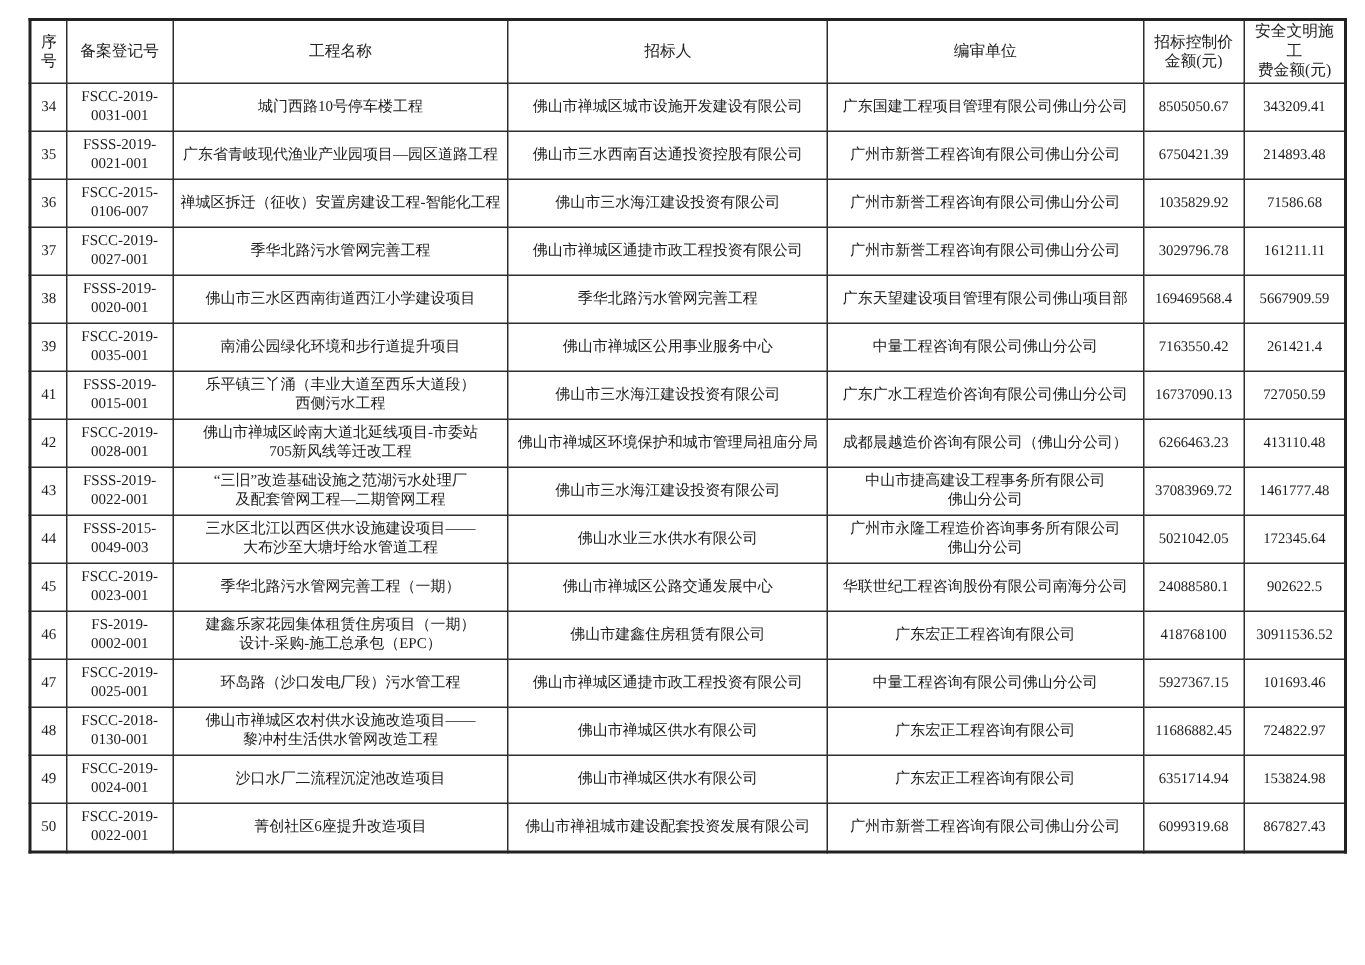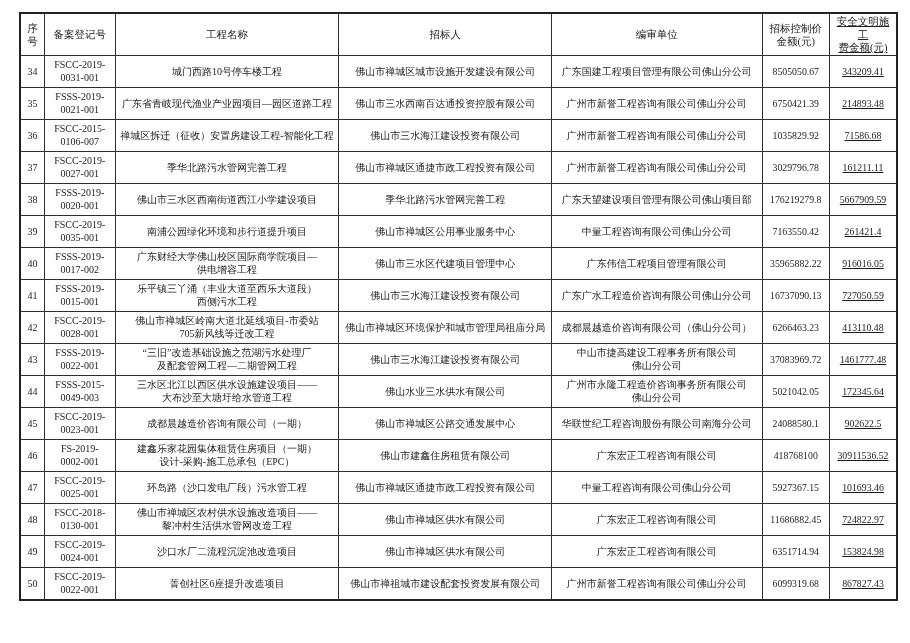--- a/index.html
+++ b/index.html
@@ -30,21 +30,21 @@
   }
   table.projects{border:2px solid #222;}
   thead th{font-size:10.5px;height:30px;color:#222;}
   tbody td{font-size:10px;height:29px;color:#1c1c1c;}
   .col-no{width:24px;}
   .col-reg{width:69px;}
   .col-name{width:219px;}
   .col-tenderer{width:208px;}
   .col-reviewer{width:206px;}
   .col-control_price{width:66px;}
-  .col-safety_fee{width:66px;text-decoration:underline;}
+  .col-safety_fee{width:66px;}
   td.col-reg{font-size:10px;letter-spacing:0;}
   td.col-control_price, td.col-safety_fee{font-size:9.8px;}
 </style>
 </head>
 <body>
 
 <div class="page">
   <table class="projects">
     <colgroup>
       <col class="col-no">
@@ -110,43 +110,32 @@
           <td class="col-control_price">3029796.78</td>
           <td class="col-safety_fee">161211.11</td>
         </tr>
         <tr>
           <td class="col-no">38</td>
           <td class="col-reg">FSSS-2019-
 0020-001</td>
           <td class="col-name">佛山市三水区西南街道西江小学建设项目</td>
           <td class="col-tenderer">季华北路污水管网完善工程</td>
           <td class="col-reviewer">广东天望建设项目管理有限公司佛山项目部</td>
-          <td class="col-control_price">176219279.8</td>
+          <td class="col-control_price">169469568.4</td>
           <td class="col-safety_fee">5667909.59</td>
         </tr>
         <tr>
           <td class="col-no">39</td>
           <td class="col-reg">FSCC-2019-
 0035-001</td>
           <td class="col-name">南浦公园绿化环境和步行道提升项目</td>
           <td class="col-tenderer">佛山市禅城区公用事业服务中心</td>
           <td class="col-reviewer">中量工程咨询有限公司佛山分公司</td>
           <td class="col-control_price">7163550.42</td>
           <td class="col-safety_fee">261421.4</td>
-        </tr>
-        <tr>
-          <td class="col-no">40</td>
-          <td class="col-reg">FSSS-2019-
-0017-002</td>
-          <td class="col-name">广东财经大学佛山校区国际商学院项目—
-供电增容工程</td>
-          <td class="col-tenderer">佛山市三水区代建项目管理中心</td>
-          <td class="col-reviewer">广东伟信工程项目管理有限公司</td>
-          <td class="col-control_price">35965882.22</td>
-          <td class="col-safety_fee">916016.05</td>
         </tr>
         <tr>
           <td class="col-no">41</td>
           <td class="col-reg">FSSS-2019-
 0015-001</td>
           <td class="col-name">乐平镇三丫涌（丰业大道至西乐大道段）
 西侧污水工程</td>
           <td class="col-tenderer">佛山市三水海江建设投资有限公司</td>
           <td class="col-reviewer">广东广水工程造价咨询有限公司佛山分公司</td>
           <td class="col-control_price">16737090.13</td>
@@ -184,21 +173,21 @@
           <td class="col-tenderer">佛山水业三水供水有限公司</td>
           <td class="col-reviewer">广州市永隆工程造价咨询事务所有限公司
 佛山分公司</td>
           <td class="col-control_price">5021042.05</td>
           <td class="col-safety_fee">172345.64</td>
         </tr>
         <tr>
           <td class="col-no">45</td>
           <td class="col-reg">FSCC-2019-
 0023-001</td>
-          <td class="col-name">成都晨越造价咨询有限公司（一期）</td>
+          <td class="col-name">季华北路污水管网完善工程（一期）</td>
           <td class="col-tenderer">佛山市禅城区公路交通发展中心</td>
           <td class="col-reviewer">华联世纪工程咨询股份有限公司南海分公司</td>
           <td class="col-control_price">24088580.1</td>
           <td class="col-safety_fee">902622.5</td>
         </tr>
         <tr>
           <td class="col-no">46</td>
           <td class="col-reg">FS-2019-
 0002-001</td>
           <td class="col-name">建鑫乐家花园集体租赁住房项目（一期）

